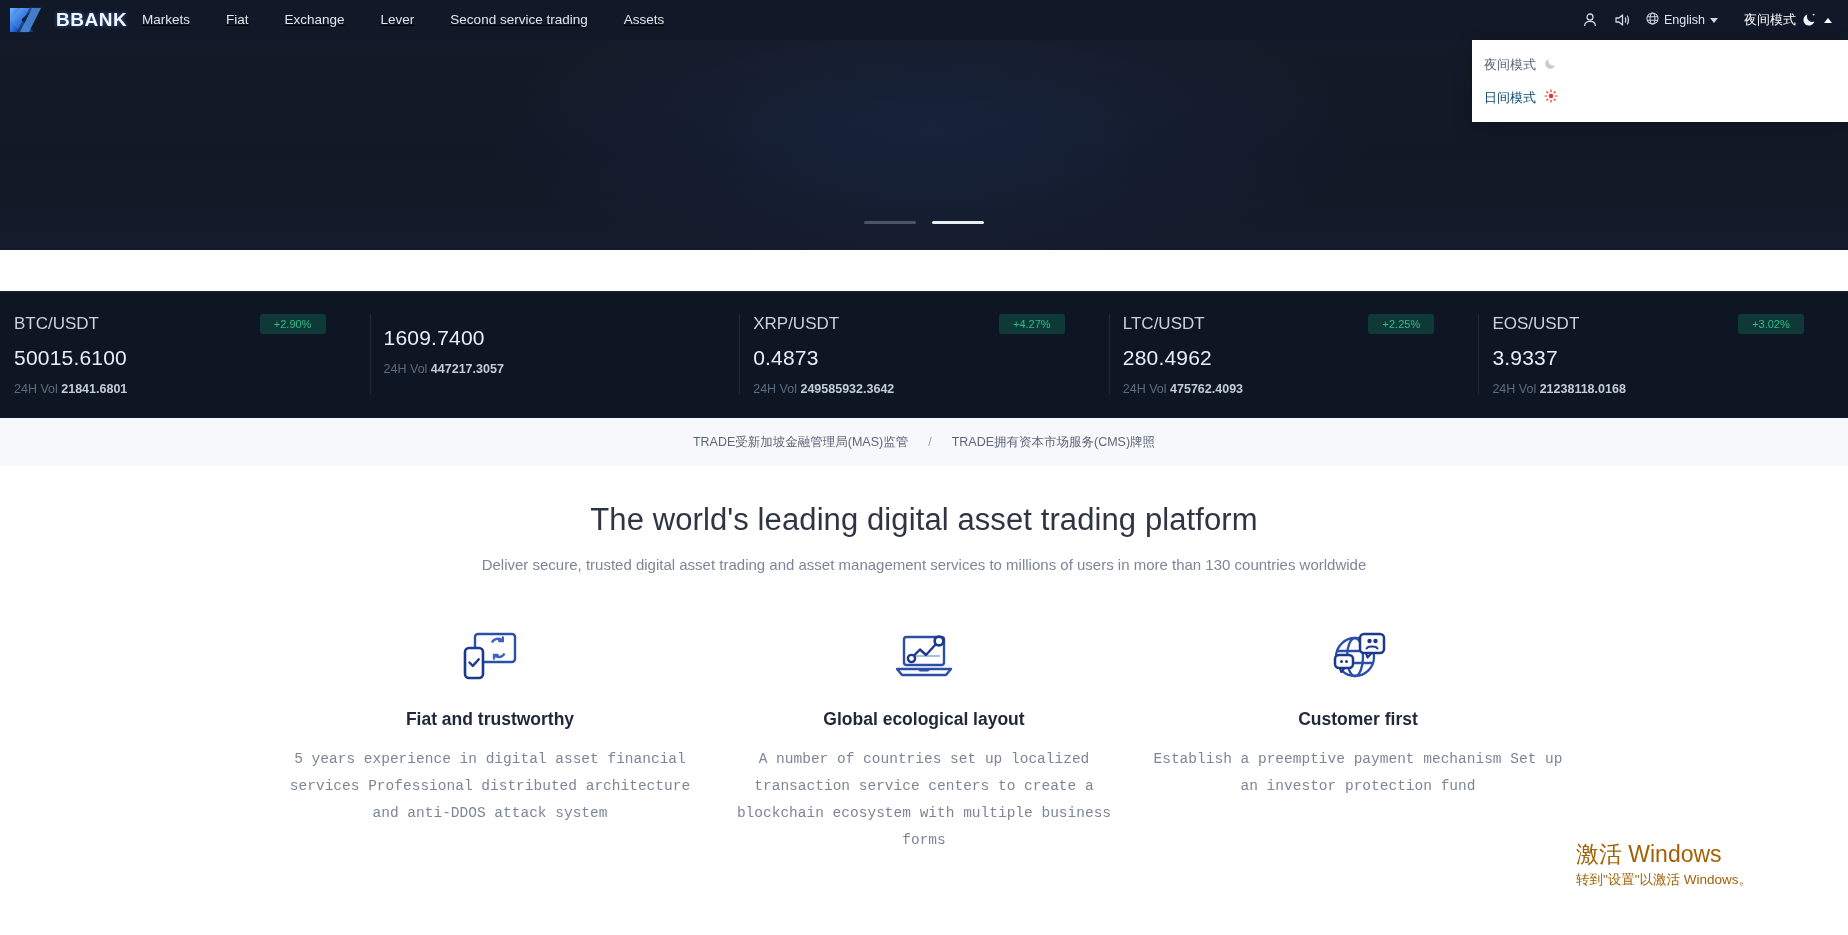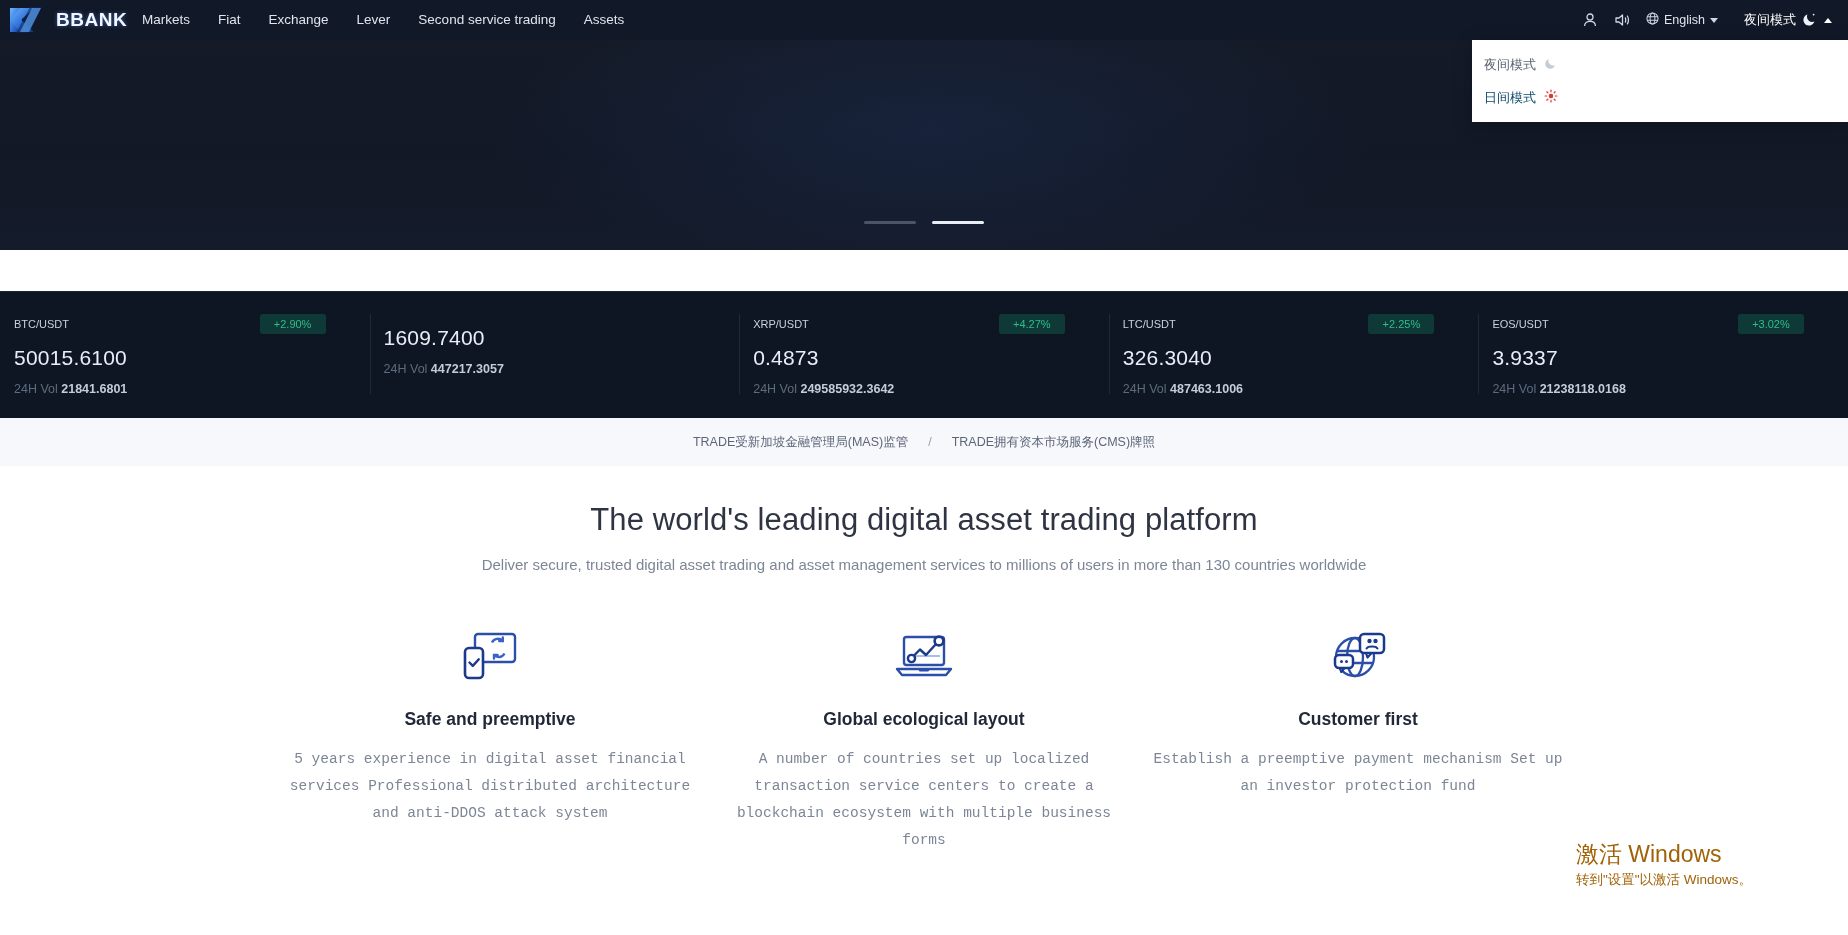--- a/index.html
+++ b/index.html
@@ -23,21 +23,21 @@
     padding-left:8px; width:110px; height:40px;
   }
   .logo-mark {
     position:relative; width:46px; height:30px; flex:none;
   }
   .logo-text {
     font-size:19px; font-weight:700; letter-spacing:0.5px;
     color:#f2f6ff; font-family:"Liberation Sans", sans-serif;
     text-shadow:0 0 4px rgba(90,150,255,.55);
   }
-  .nav { display:flex; align-items:center; gap:0px; margin-left:18px; }
+  .nav { display:flex; align-items:center; gap:8px; margin-left:18px;text-decoration:underline; }
   .nav-item {
     color:#dfe4ee; font-size:13.5px; padding:0 14px; line-height:40px;
     cursor:pointer; white-space:nowrap;
   }
 
   .header-right {
     margin-left:auto; display:flex; align-items:center; gap:0px;
     padding-right:10px; height:40px;
   }
   .hr-icon {
@@ -100,21 +100,21 @@
     border-top:1px solid #1b2533;
   }
   .tick {
     flex:1 1 0; position:relative; padding:22px 0 0 14px;
   }
   .tick + .tick::before {
     content:""; position:absolute; left:0; top:22px; bottom:24px; width:1px;
     background:#1e293a;
   }
   .tick-top { display:flex; align-items:center; }
-  .tick-pair { color:#c8d2e0; font-size:11px; }
+  .tick-pair { color:#c8d2e0; font-size:17px; }
   .tick-chg {
     margin-left:auto; margin-right:44px;
     background:rgba(16,88,72,.55); color:#2fbd8a;
     font-size:11px; padding:4px 10px; border-radius:3px;
     min-width:66px; text-align:center;
   }
   .tick-price { color:#e8eef7; font-size:21px; margin-top:12px; letter-spacing:.2px; }
   .tick-vol { color:#5d6b7e; font-size:12.5px; margin-top:12px; }
   .tick-vol b { color:#c3cdda; font-weight:700; }
 
@@ -287,24 +287,24 @@
         <span>24H Vol</span>
         <b>249585932.3642</b>
       </div>
     </div>
 
     <div class="tick">
       <div class="tick-top">
         <span class="tick-pair">LTC/USDT</span>
         <span class="tick-chg">+2.25%</span>
       </div>
-      <div class="tick-price">326.3040</div>
-      <div class="tick-vol">
-        <span>24H Vol</span>
-        <b>487463.1006</b>
+      <div class="tick-price">280.4962</div>
+      <div class="tick-vol">
+        <span>24H Vol</span>
+        <b>475762.4093</b>
       </div>
     </div>
 
     <div class="tick">
       <div class="tick-top">
         <span class="tick-pair">EOS/USDT</span>
         <span class="tick-chg">+3.02%</span>
       </div>
       <div class="tick-price">3.9337</div>
       <div class="tick-vol">
@@ -329,21 +329,21 @@
       <div class="feature">
         <div class="f-icon">
           <svg width="62" height="56" viewBox="0 0 62 56" fill="none" stroke="#2b4fa8" stroke-width="2.4">
             <rect x="16" y="6" width="40" height="28" rx="3"></rect>
             <path d="M33 14.5a6.5 6.5 0 0 1 10.6-1.6M45.5 25.5A6.5 6.5 0 0 1 35 27" stroke="#3a63c4"></path>
             <path d="M43.8 9.4v3.6h-3.6M35 30.6V27h3.6" stroke="#3a63c4" stroke-linecap="round"></path>
             <rect x="6" y="20" width="18" height="30" rx="4" fill="#ffffff" stroke="#1b3a8c" stroke-width="2.6"></rect>
             <path d="M10.5 34.5l3.3 3.4 6-6.6" stroke="#1b3a8c" stroke-width="2.4" stroke-linecap="round" stroke-linejoin="round"></path>
           </svg>
         </div>
-        <div class="f-title">Safe and preemptive</div>
+        <div class="f-title">Fiat and trustworthy</div>
         <div class="f-desc">5 years experience in digital asset financial services Professional distributed architecture and anti-DDOS attack system</div>
       </div>
 
       <div class="feature">
         <div class="f-icon">
           <svg width="62" height="56" viewBox="0 0 62 56" fill="none" stroke="#2b4fa8" stroke-width="2.4">
             <rect x="11" y="9" width="40" height="28" rx="2.5"></rect>
             <path d="M15 28h32" stroke="#8fb0e8" stroke-width="1.6"></path>
             <path d="M18 30.5l9-9 6 5.5 10-11" stroke="#1b3a8c" stroke-width="2.4" stroke-linejoin="round"></path>
             <circle cx="18.5" cy="30.5" r="3.6" fill="#ffffff" stroke="#1b3a8c" stroke-width="2.4"></circle>

